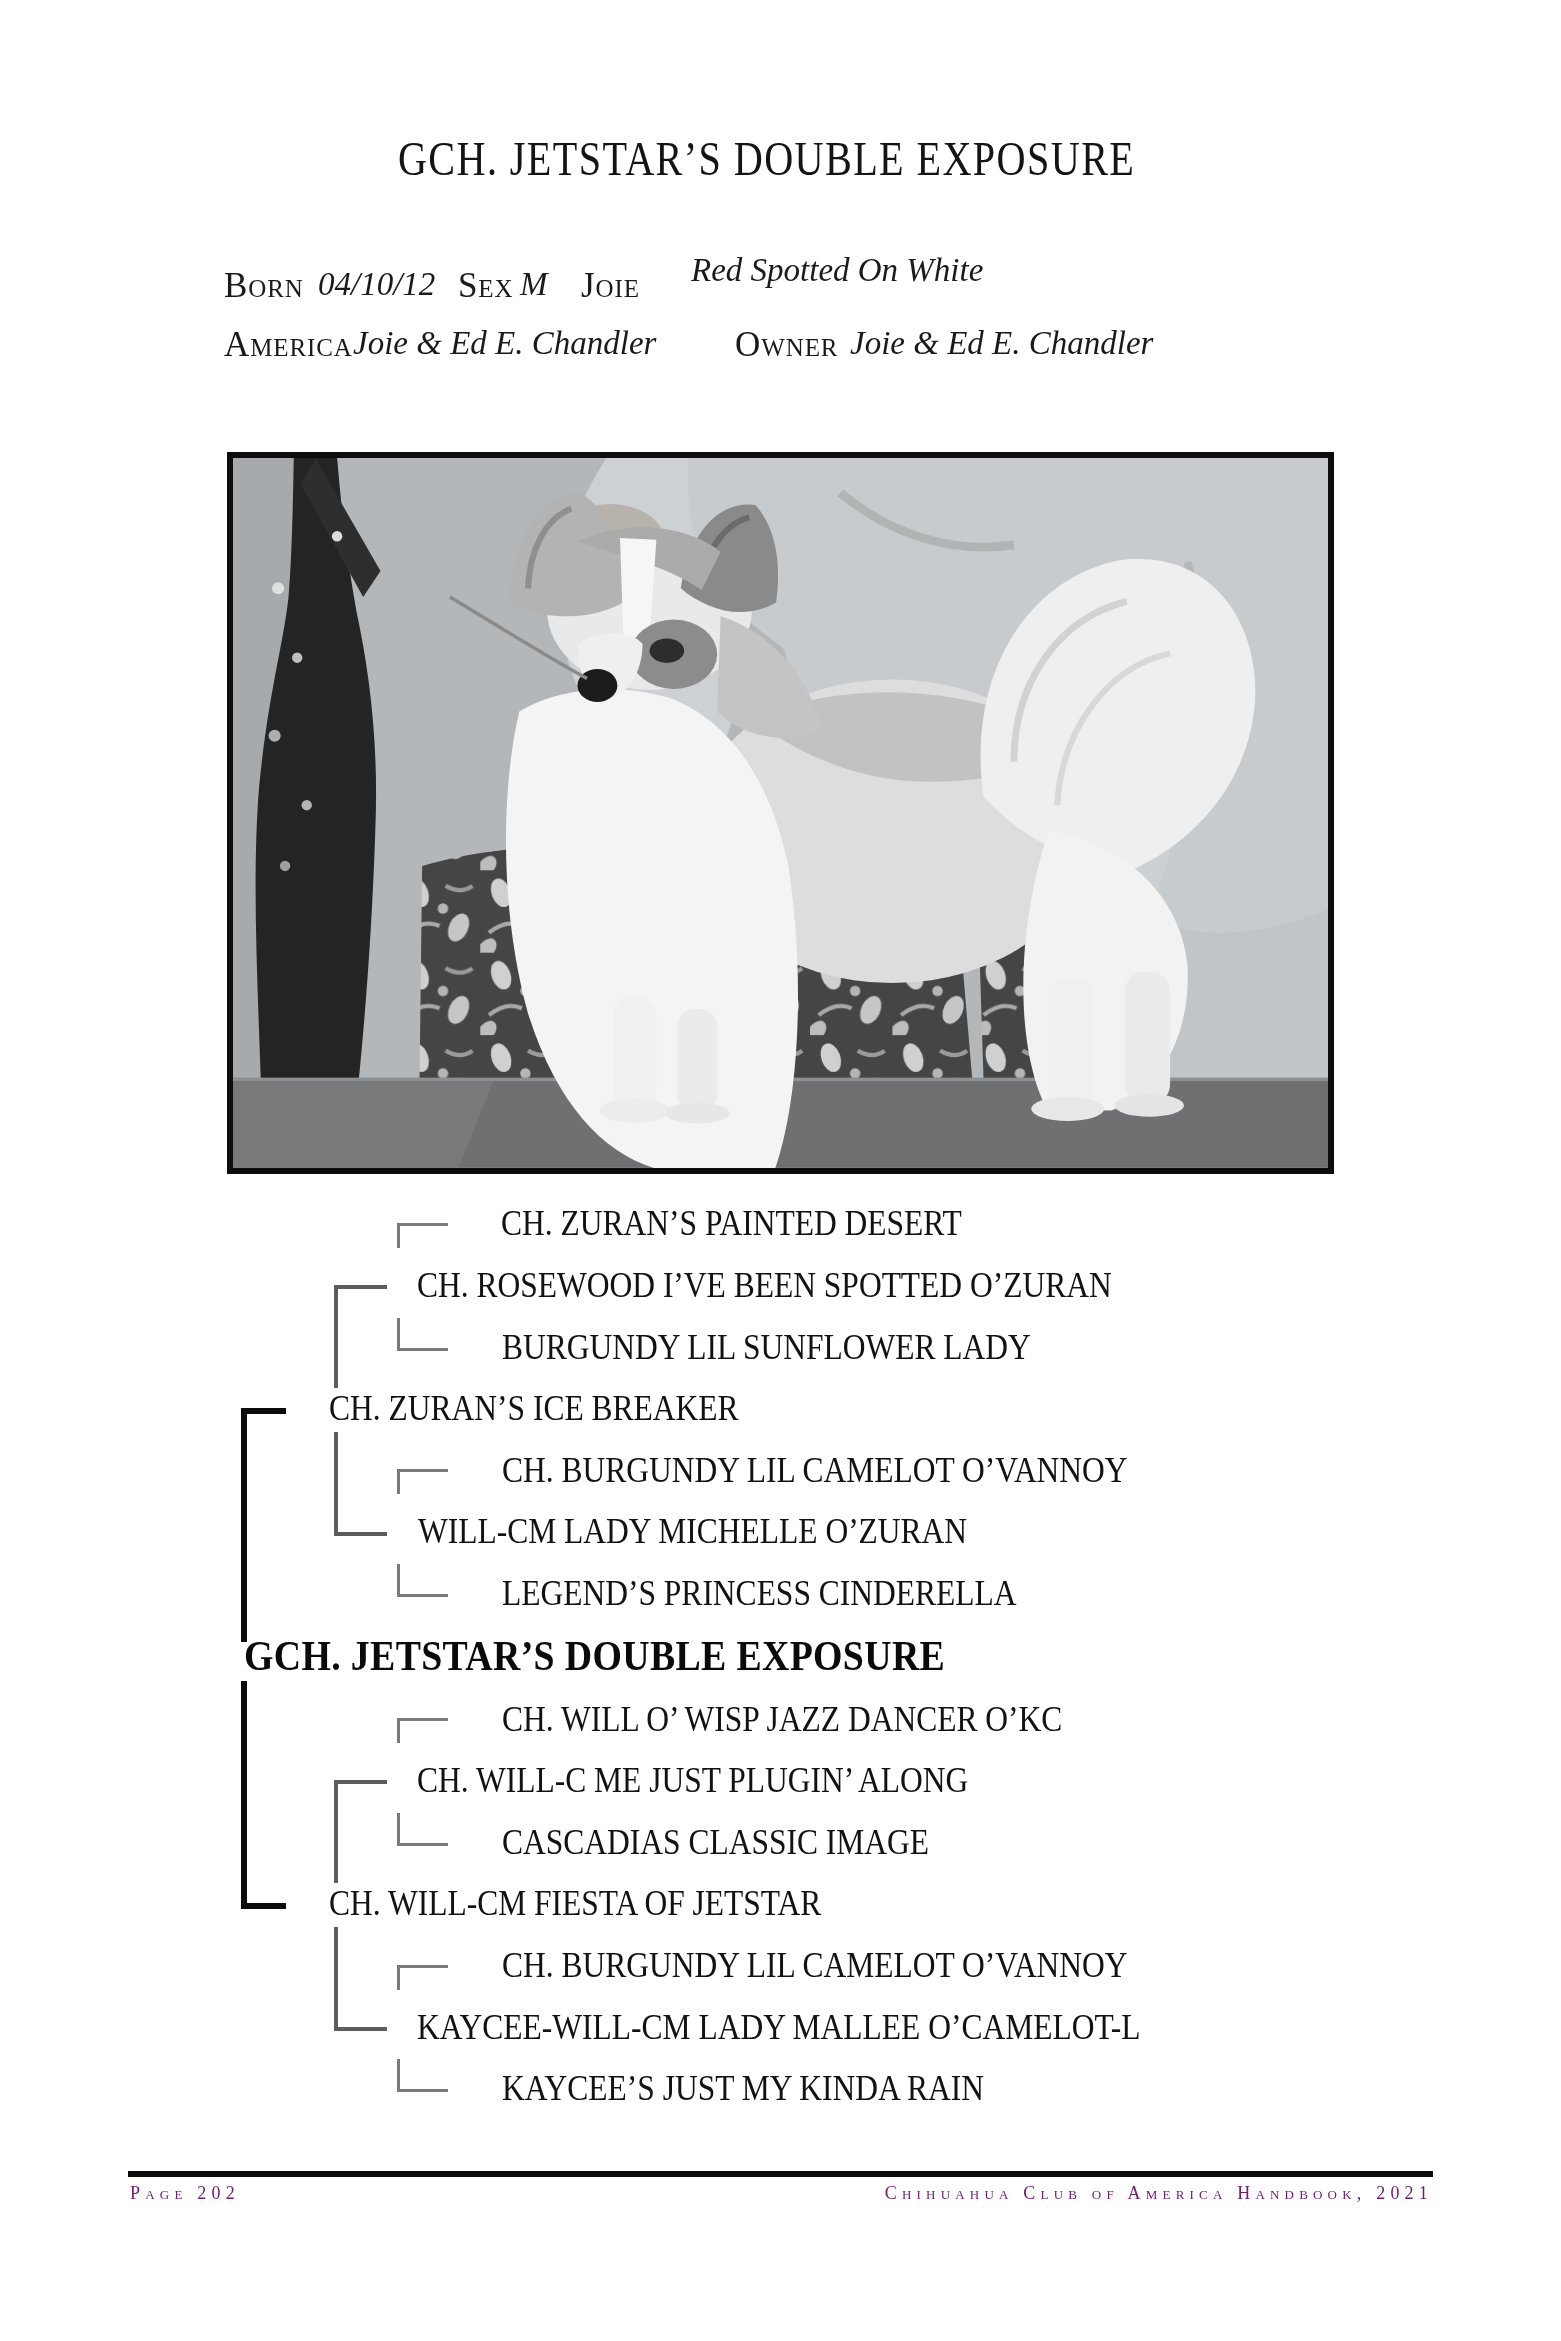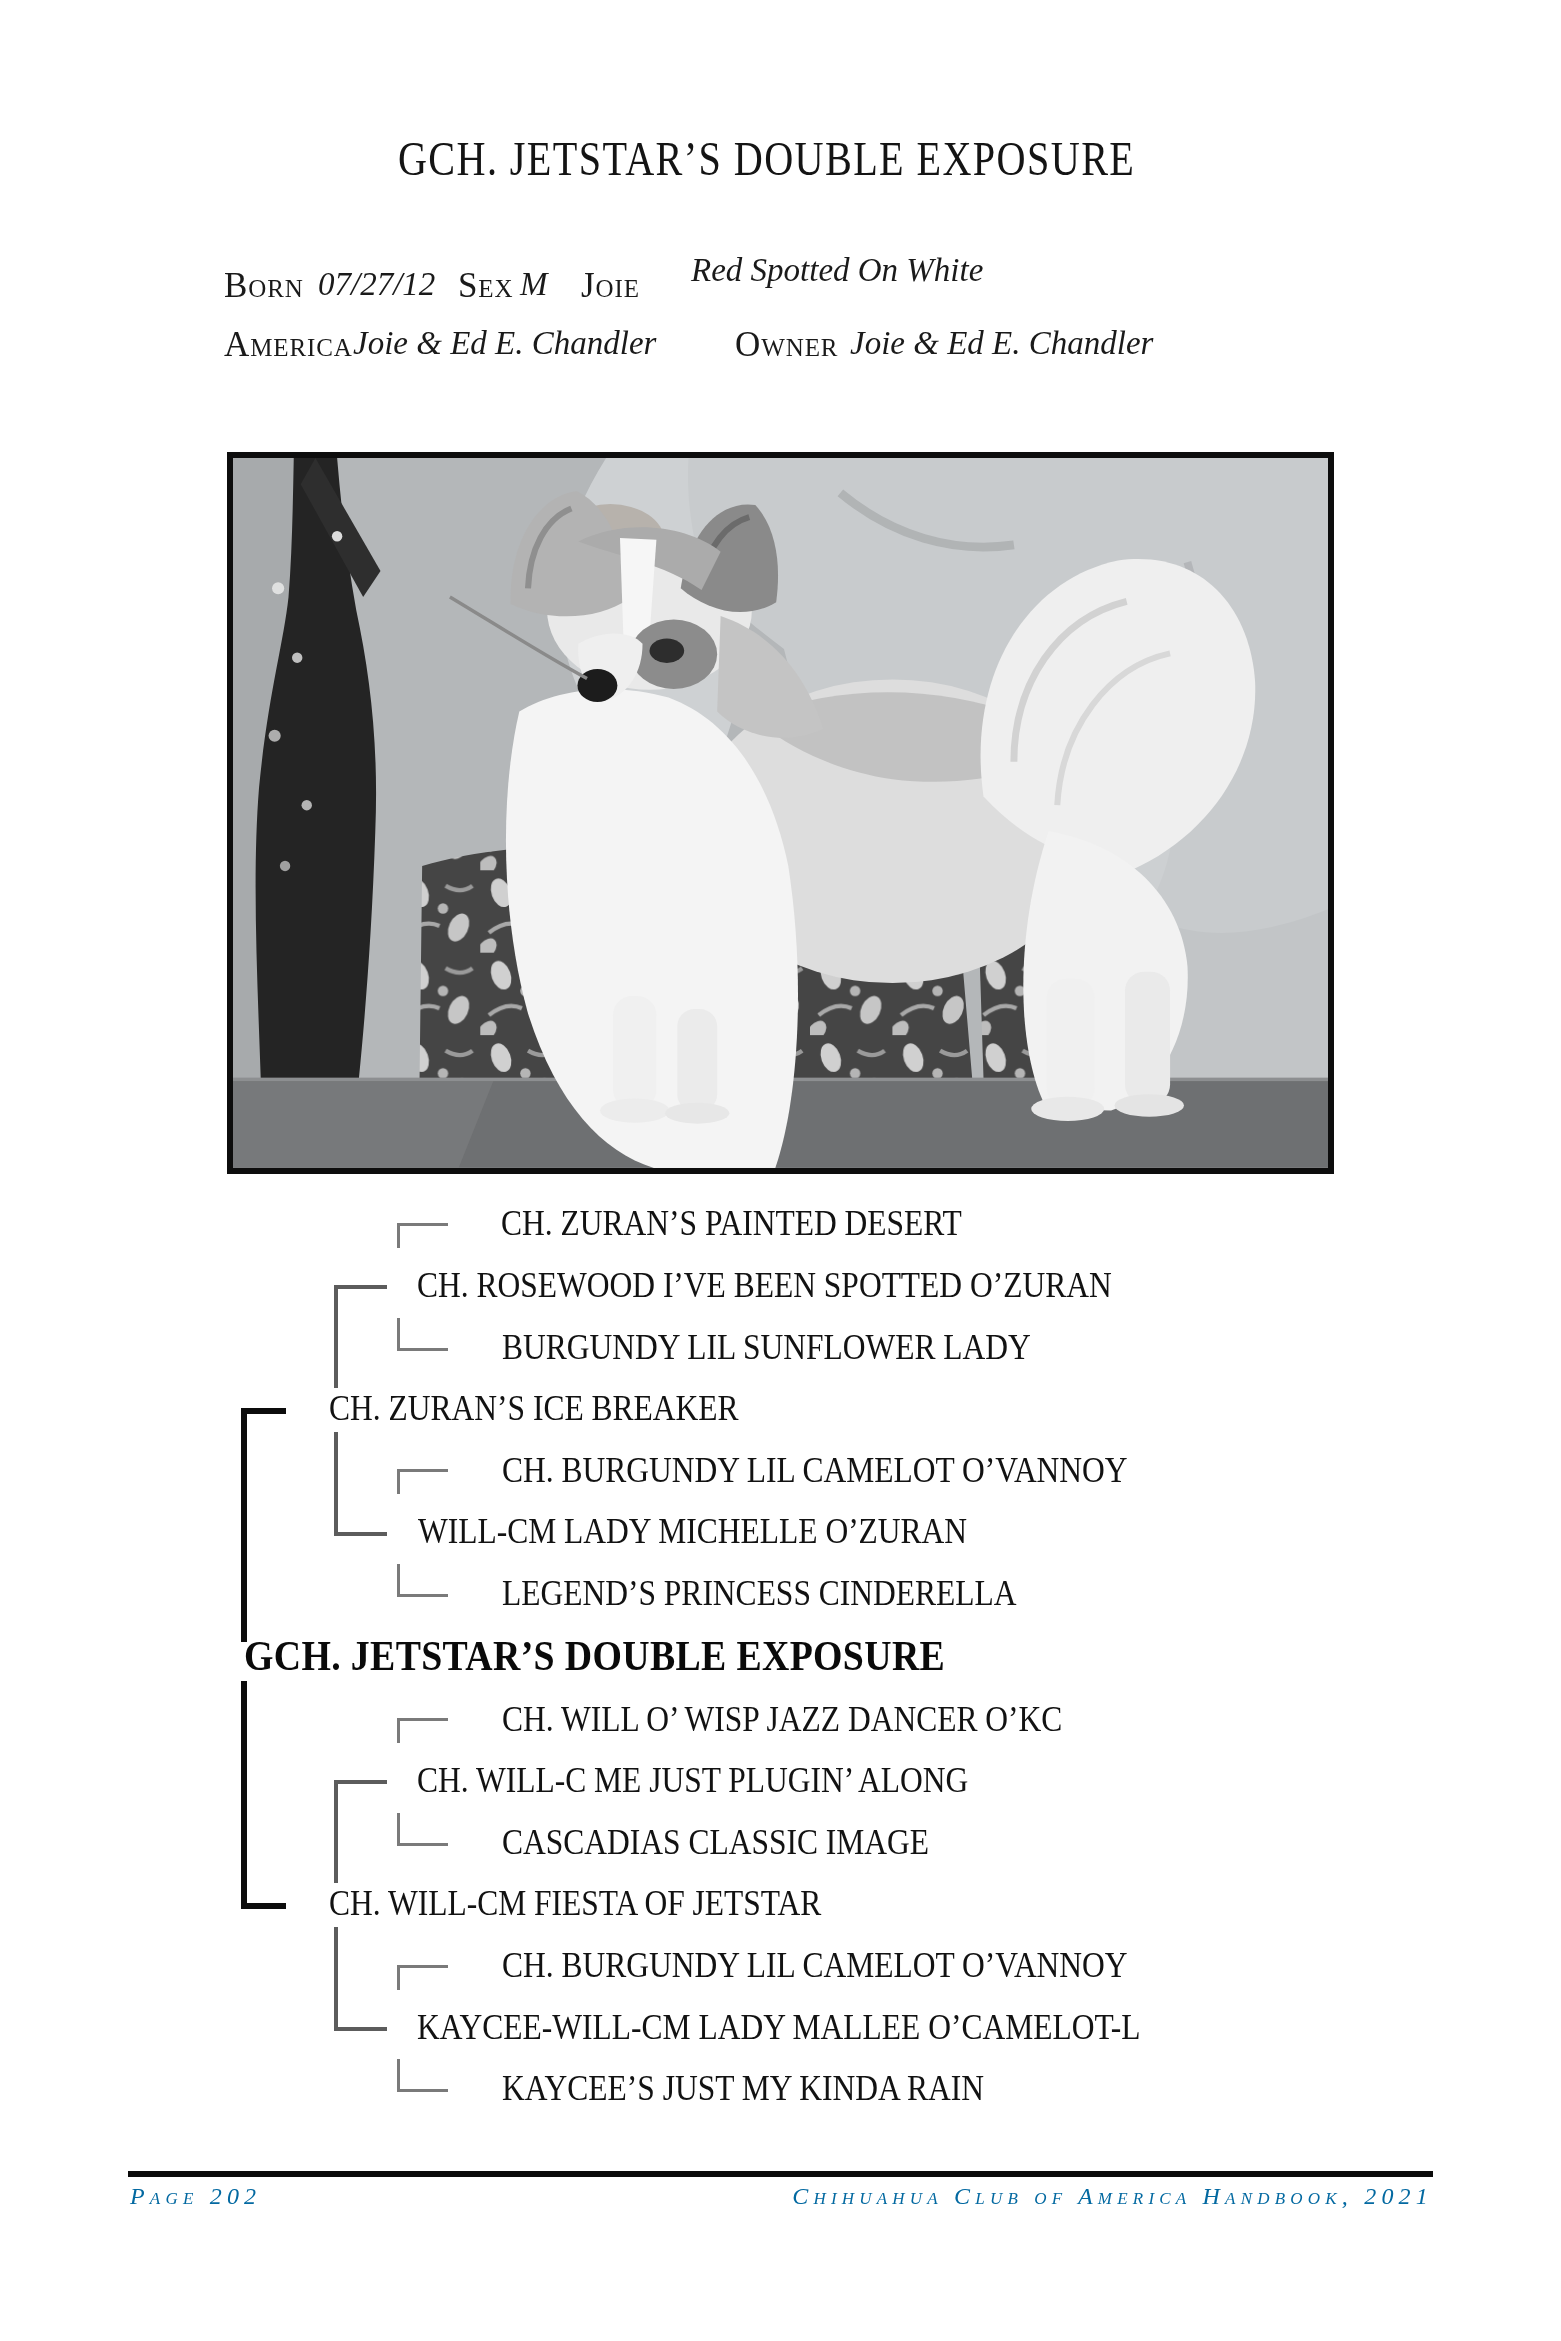--- a/index.html
+++ b/index.html
@@ -38,31 +38,31 @@
   .ped.subject{font-size:42px;line-height:49px;font-weight:bold;letter-spacing:0.4px;color:#0a0a0a;}
   .elb{position:absolute;}
   .s1{border-top:6px solid #0c0c0c;border-left:6px solid #0c0c0c;}
   .d1{border-bottom:6px solid #0c0c0c;border-left:6px solid #0c0c0c;}
   .s2{border-top:4.3px solid #5c5c5c;border-left:4.3px solid #5c5c5c;}
   .d2{border-bottom:4.3px solid #5c5c5c;border-left:4.3px solid #5c5c5c;}
   .s3{border-top:3.5px solid #7a7a7a;border-left:3.5px solid #7a7a7a;}
   .d3{border-bottom:3.5px solid #7a7a7a;border-left:3.5px solid #7a7a7a;}
   
   .rule{left:128px;top:2171px;width:1305px;height:6px;background:#0b0b0b;}
-  .foot{font-variant:small-caps;font-size:24px;letter-spacing:5.2px;white-space:nowrap;color:#0369a1;font-style:italic;}
+  .foot{font-variant:small-caps;font-size:18px;letter-spacing:5.2px;white-space:nowrap;color:#701a75;}
 </style>
 </head>
 <body>
 
 <div class="abs title-wrap">
   <span class="title">GCH. JETSTAR’S DOUBLE EXPOSURE</span>
 </div>
 
 <span class="abs lbl" style="left:224px;top:266px;">Born</span>
-<span class="abs val" style="left:318px;top:266px;">07/27/12</span>
+<span class="abs val" style="left:318px;top:266px;">04/10/12</span>
 <span class="abs lbl" style="left:458px;top:266px;">Sex</span>
 <span class="abs val" style="left:520px;top:266px;">M</span>
 <span class="abs lbl" style="left:581px;top:266px;">Joie</span>
 <span class="abs val" style="left:691px;top:252px;">Red Spotted On White</span>
 
 <span class="abs lbl" style="left:224px;top:325px;">America</span>
 <span class="abs val" style="left:353px;top:325px;">Joie &amp; Ed E. Chandler</span>
 <span class="abs lbl" style="left:735px;top:325px;">Owner</span>
 <span class="abs val" style="left:850px;top:325px;">Joie &amp; Ed E. Chandler</span>
 

